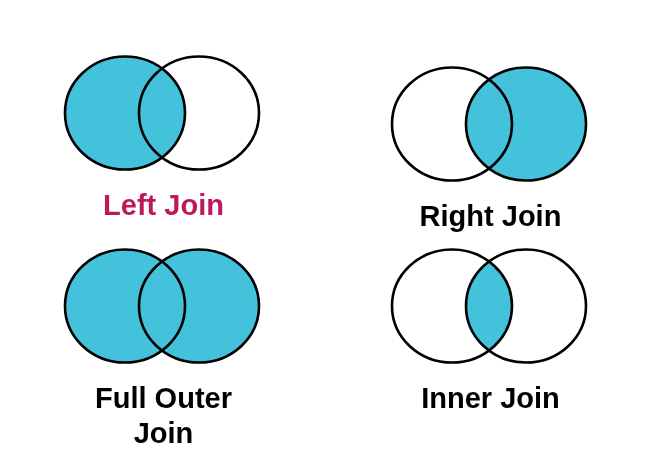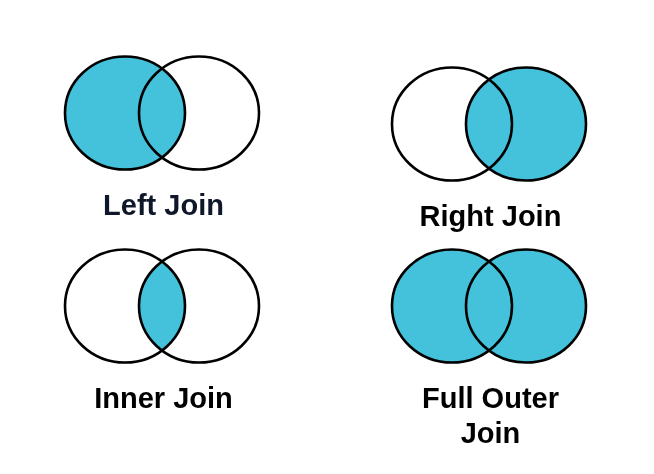--- a/index.html
+++ b/index.html
@@ -59,21 +59,21 @@
             </clipPath>
         </defs>
         <ellipse cx="63" cy="61" rx="60" ry="56.5" fill="#44C2DB" stroke="none"></ellipse>
         <ellipse cx="137" cy="61" rx="60" ry="56.5" fill="none" stroke="none"></ellipse>
         <g clip-path="url(#clip-p0)">
           <ellipse cx="137" cy="61" rx="60" ry="56.5" fill="#44C2DB" stroke="none"></ellipse>
         </g>
         <ellipse class="outline" cx="63" cy="61" rx="60" ry="56.5" fill="none" stroke-width="2.6" stroke="#000000"></ellipse>
         <ellipse class="outline" cx="137" cy="61" rx="60" ry="56.5" fill="none" stroke-width="2.6" stroke="#000000"></ellipse>
       </svg>
-      <figcaption class="caption" style="color: #0f172a;">Left Join</figcaption>
+      <figcaption class="caption" style="color: #be185d;">Left Join</figcaption>
     </figure>
 
     <figure class="panel row-top" style="margin:11px">
       <svg class="venn-svg" width="204" height="122" viewBox="0 0 204 122">
         <defs>
           <clipPath id="clip-p1">
               <ellipse cx="63" cy="61" rx="60" ry="56.5"></ellipse>
             </clipPath>
         </defs>
         <ellipse cx="63" cy="61" rx="60" ry="56.5" fill="none" stroke="none"></ellipse>
@@ -83,47 +83,47 @@
         </g>
         <ellipse class="outline" cx="63" cy="61" rx="60" ry="56.5" fill="none" stroke-width="2.6" stroke="#000000"></ellipse>
         <ellipse class="outline" cx="137" cy="61" rx="60" ry="56.5" fill="none" stroke-width="2.6" stroke="#000000"></ellipse>
       </svg>
       <figcaption class="caption" style="color: rgb(0, 0, 0);">Right Join</figcaption>
     </figure>
 
     <figure class="panel row-bottom" style="margin:0">
       <svg class="venn-svg" width="204" height="122" viewBox="0 0 204 122">
         <defs>
+          <clipPath id="clip-p3">
+              <ellipse cx="63" cy="61" rx="60" ry="56.5"></ellipse>
+            </clipPath>
+        </defs>
+        <ellipse cx="63" cy="61" rx="60" ry="56.5" fill="#44C2DB" stroke="none"></ellipse>
+        <ellipse cx="137" cy="61" rx="60" ry="56.5" fill="#44C2DB" stroke="none"></ellipse>
+        <g clip-path="url(#clip-p3)">
+          <ellipse cx="137" cy="61" rx="60" ry="56.5" fill="#44C2DB" stroke="none"></ellipse>
+        </g>
+        <ellipse class="outline" cx="63" cy="61" rx="60" ry="56.5" fill="none" stroke-width="2.6" stroke="#000000"></ellipse>
+        <ellipse class="outline" cx="137" cy="61" rx="60" ry="56.5" fill="none" stroke-width="2.6" stroke="#000000"></ellipse>
+      </svg>
+      <figcaption class="caption" style="color: rgb(0, 0, 0);">Full Outer Join</figcaption>
+    </figure>
+
+    <figure class="panel row-bottom" style="margin:0">
+      <svg class="venn-svg" width="204" height="122" viewBox="0 0 204 122">
+        <defs>
           <clipPath id="clip-p2">
               <ellipse cx="63" cy="61" rx="60" ry="56.5"></ellipse>
             </clipPath>
         </defs>
         <ellipse cx="63" cy="61" rx="60" ry="56.5" fill="none" stroke="none"></ellipse>
         <ellipse cx="137" cy="61" rx="60" ry="56.5" fill="none" stroke="none"></ellipse>
         <g clip-path="url(#clip-p2)">
           <ellipse cx="137" cy="61" rx="60" ry="56.5" fill="#44C2DB" stroke="none"></ellipse>
         </g>
         <ellipse class="outline" cx="63" cy="61" rx="60" ry="56.5" fill="none" stroke-width="2.6" stroke="#000000"></ellipse>
         <ellipse class="outline" cx="137" cy="61" rx="60" ry="56.5" fill="none" stroke-width="2.6" stroke="#000000"></ellipse>
       </svg>
       <figcaption class="caption" style="color: rgb(0, 0, 0);">Inner Join</figcaption>
     </figure>
 
-    <figure class="panel row-bottom" style="margin:0">
-      <svg class="venn-svg" width="204" height="122" viewBox="0 0 204 122">
-        <defs>
-          <clipPath id="clip-p3">
-              <ellipse cx="63" cy="61" rx="60" ry="56.5"></ellipse>
-            </clipPath>
-        </defs>
-        <ellipse cx="63" cy="61" rx="60" ry="56.5" fill="#44C2DB" stroke="none"></ellipse>
-        <ellipse cx="137" cy="61" rx="60" ry="56.5" fill="#44C2DB" stroke="none"></ellipse>
-        <g clip-path="url(#clip-p3)">
-          <ellipse cx="137" cy="61" rx="60" ry="56.5" fill="#44C2DB" stroke="none"></ellipse>
-        </g>
-        <ellipse class="outline" cx="63" cy="61" rx="60" ry="56.5" fill="none" stroke-width="2.6" stroke="#000000"></ellipse>
-        <ellipse class="outline" cx="137" cy="61" rx="60" ry="56.5" fill="none" stroke-width="2.6" stroke="#000000"></ellipse>
-      </svg>
-      <figcaption class="caption" style="color: rgb(0, 0, 0);">Full Outer Join</figcaption>
-    </figure>
-
   </div>
 </div>
 
 </body></html>

